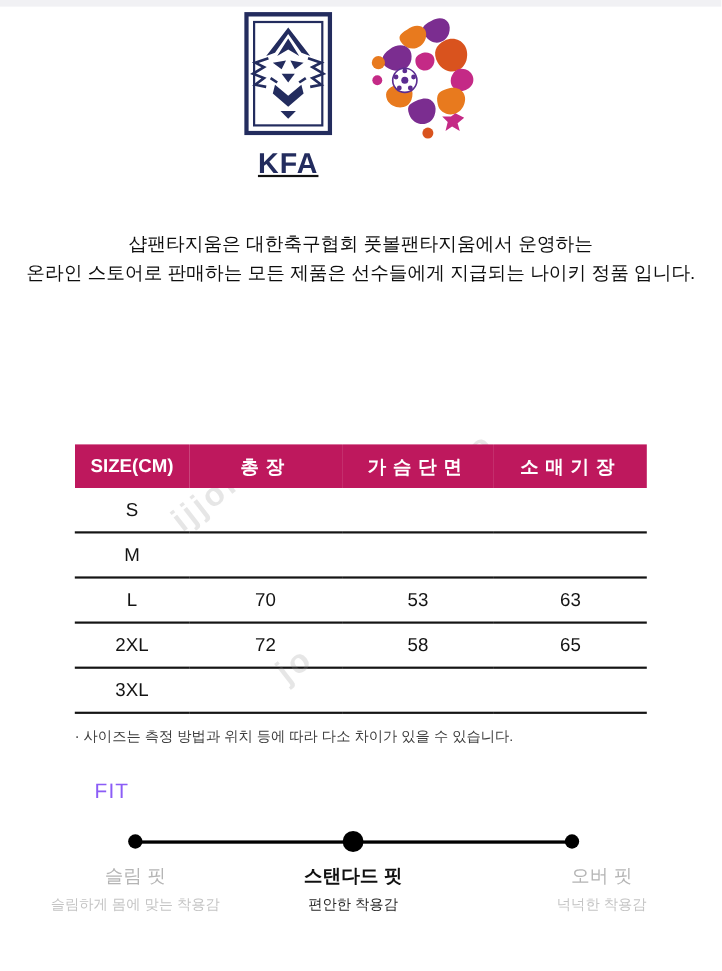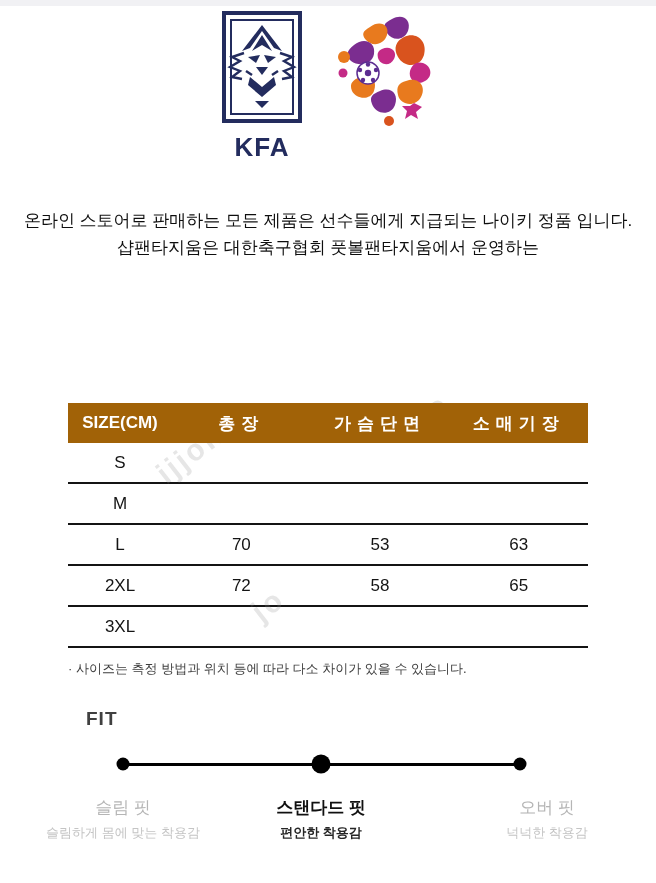--- a/index.html
+++ b/index.html
@@ -2,54 +2,54 @@
 <html><head>
 <meta charset="utf-8">
 <style>
   html,body{margin:0;padding:0;}
   body{
     width:656px;height:883px;background:#ffffff;position:relative;overflow:hidden;
     font-family:"Liberation Sans", sans-serif;color:#111;
   }
   .top-strip{width:656px;height:6px;background:#f1f1f4;}
   
-  .logo-row{display:flex;justify-content:center;align-items:flex-start;gap:32px;margin-top:5px;}
+  .logo-row{display:flex;justify-content:center;align-items:flex-start;gap:32px;margin-top:5px;text-decoration:underline;}
   .kfa-block{width:84px;text-align:center;}
   .kfa-wordmark{margin-top:5px;font-size:26px;font-weight:800;color:#232c5e;letter-spacing:1px;}
   
   .intro{margin-top:44px;text-align:center;font-size:17px;line-height:27px;color:#0e0e0e;}
   
   .size-table-wrap{width:520px;margin:142px auto 0;}
   table.size-table{width:520px;border-collapse:collapse;table-layout:fixed;}
   table.size-table th{
-    background:#a16207;color:#fff;font-size:17px;font-weight:700;height:38px;
+    background:#be185d;color:#fff;font-size:17px;font-weight:700;height:38px;
     text-align:center;position:relative;z-index:2;
   }
   table.size-table th.kr{letter-spacing:6px;}
   table.size-table td{
     height:37px;font-size:17px;color:#141414;text-align:center;
     border-bottom:2px solid #141414;background:transparent;
   }
   table.size-table col.c1{width:20%;}
   table.size-table col.cx{width:26.66%;}
   .table-note{width:520px;margin:12px auto 0;text-align:left;padding-right:8px;
     box-sizing:border-box;font-size:13px;color:#3d3d3d;}
   
-  .fit-title{margin:30px 0 0 86px;font-size:19px;font-weight:700;color:#404040;letter-spacing:1px;}
+  .fit-title{margin:30px 0 0 86px;font-size:19px;font-weight:400;color:#8b5cf6;letter-spacing:1px;}
   .fit-slider{position:relative;height:20px;margin-top:24px;}
   .fit-line{position:absolute;left:123px;top:9px;width:397px;height:3px;background:#000;}
   .fit-dot{position:absolute;top:10px;transform:translate(-50%,-50%);background:#000;border-radius:50%;}
   .fit-dot.small{width:13px;height:13px;}
   .fit-dot.big{width:19px;height:19px;}
-  .fit-labels{position:relative;height:62px;margin-top:20px;}
+  .fit-labels{position:relative;height:62px;margin-top:8px;}
   .fit-opt{position:absolute;top:2px;transform:translateX(-50%);text-align:center;white-space:nowrap;}
   .fit-opt .lbl{font-size:17px;color:#b5b5b5;}
   .fit-opt .desc{font-size:13px;color:#c4c4c4;margin-top:5px;}
   .fit-opt.selected .lbl{color:#101010;font-weight:700;}
-  .fit-opt.selected .desc{color:#262626;font-weight:700;}
+  .fit-opt.selected .desc{color:#262626;font-weight:400;}
   
   .wm{position:absolute;z-index:1;color:rgba(140,140,140,0.22);font-size:30px;font-weight:600;
     letter-spacing:3px;transform:rotate(-38deg);pointer-events:none;}
   .wm1{left:150px;top:430px;}
   .wm2{left:408px;top:396px;}
   .wm3{left:252px;top:588px;}
 </style>
 </head>
 <body>
 
@@ -108,22 +108,22 @@
         <circle cx="40" cy="59" r="2.2" fill="#5c2d91"></circle>
         <circle cx="37" cy="69" r="2.2" fill="#5c2d91"></circle>
         <circle cx="27" cy="69" r="2.2" fill="#5c2d91"></circle>
         <circle cx="24" cy="59" r="2.2" fill="#5c2d91"></circle>
       </g>
     </svg>
   </span>
 </div>
 
 <div class="intro">
+  <div>샵팬타지움은 대한축구협회 풋볼팬타지움에서 운영하는</div>
   <div>온라인 스토어로 판매하는 모든 제품은 선수들에게 지급되는 나이키 정품 입니다.</div>
-  <div>샵팬타지움은 대한축구협회 풋볼팬타지움에서 운영하는</div>
 </div>
 
 <div class="size-table-wrap">
   <table class="size-table">
     <colgroup>
         <col class="c1">
         <col class="cx">
         <col class="cx">
         <col class="cx">
       </colgroup>

